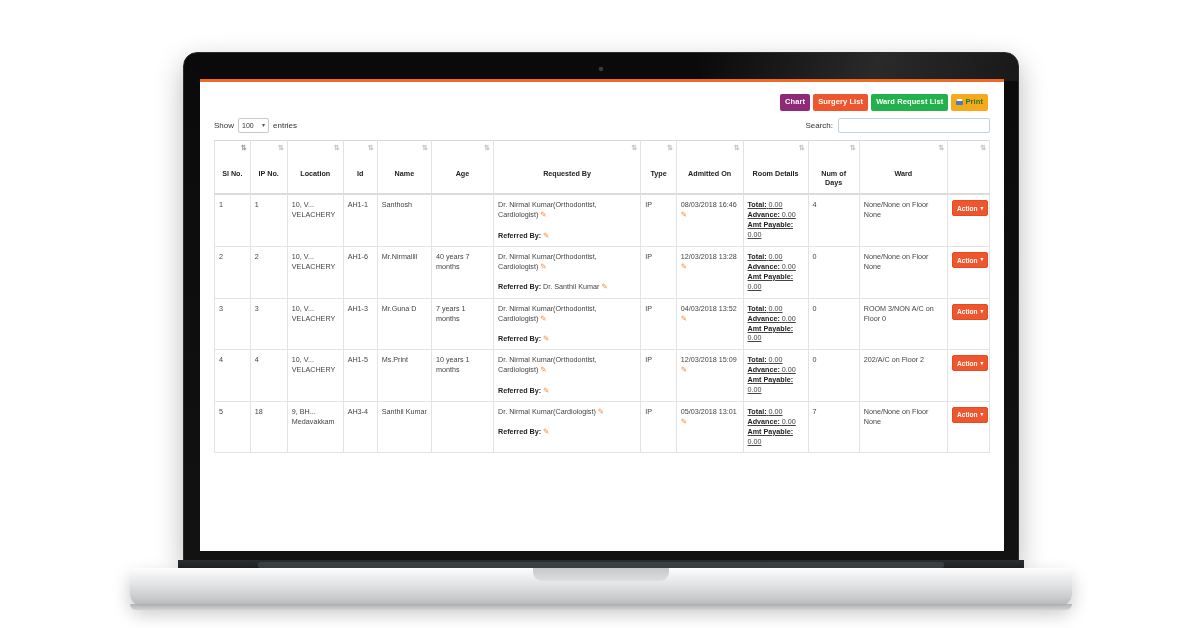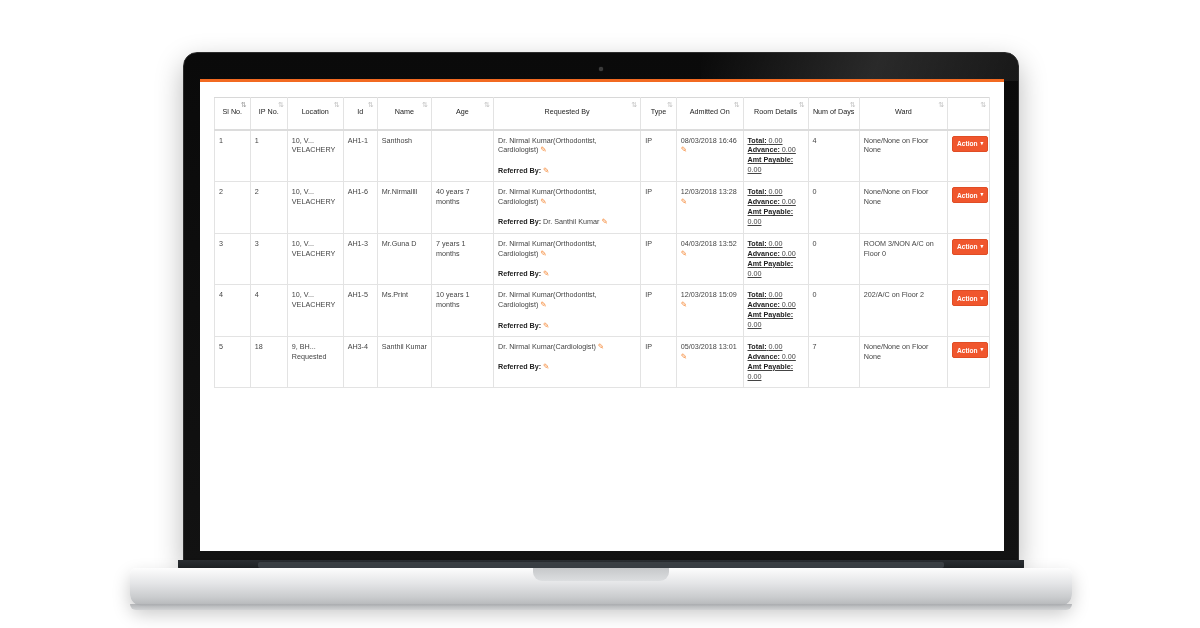--- a/index.html
+++ b/index.html
@@ -119,24 +119,24 @@
     border:1px solid #e3e3e3;
     vertical-align: top;
     padding:5px 4px;
     font-size:7.2px;
     line-height:1.38;
   }
   table.dt thead th {
     border-top:1px solid #d8d8d8;
     border-bottom:2px solid #dcdcdc;
     background:#fff;
-    color:#222; font-weight:400;
+    color:#222; font-weight:700;
     position:relative;
     height:32px;
-    padding-top:0;
+    padding-top:19px;
   }
   .th-inner { display:block; padding-top:9px; }
   .sort-ico {
     position:absolute; right:4px; top:3px;
     font-size:7px; color:#c2c2c2; line-height:1; letter-spacing:-1px;
   }
   .sort-ico.active { color:#9a9a9a; }
 
   table.dt tbody td { color:#444; }
   .bold { font-weight:700; color:#222; }
@@ -169,21 +169,45 @@
 
   <div class="laptop-lid">
     <div class="lid-sheen"></div>
     <div class="camera"></div>
 
     <div class="screen">
       <div class="screen-topbar"></div>
 
       <div class="app">
 
-
+        <div class="btnbar">
+          <span class="pill chart">Chart</span>
+          <span class="pill surgery">Surgery List</span>
+          <span class="pill ward">Ward Request List</span>
+          <span class="pill print">
+            <span class="printer-ico"></span>
+            <span class="print-txt">Print</span>
+          </span>
+        </div>
+
+        <div class="controls">
+          <div class="show-entries">
+            <span>Show</span>
+            <span class="len-select">
+              <span>100</span>
+              <span class="caret-dn">▾</span>
+            </span>
+            <span>entries</span>
+          </div>
+
+          <div class="search-wrap">
+            <span>Search:</span>
+            <input class="search-input" type="text" value="" placeholder="" style="">
+          </div>
+        </div>
 
         <table class="dt">
           <colgroup>
             <col style="width:4.6%">
               <col style="width:4.8%">
               <col style="width:7.2%">
             <col style="width:4.4%">
               <col style="width:7.0%">
               <col style="width:8.0%">
             <col style="width:19.0%">
@@ -335,21 +359,21 @@
                 <td><span>0</span></td>
                 <td><span>202/A/C on Floor 2</span></td>
                 <td><span class="action-btn">
                     <span>Action</span>
                     <span class="action-caret">▾</span>
                   </span></td>
               </tr>
               <tr>
                 <td><span>5</span></td>
                 <td><span>18</span></td>
-                <td><span>9, BH... Requested</span></td>
+                <td><span>9, BH... Medavakkam</span></td>
                 <td><span>AH3-4</span></td>
                 <td><span>Santhil Kumar</span></td>
                 <td><span></span></td>
                 <td><span>Dr. Nirmal Kumar(Cardiologist)</span> <span class="pencil">✎</span><div class="refblock"><span class="bold">Referred By:</span> <span></span> <span class="pencil">✎</span></div></td>
                 <td><span>IP</span></td>
                 <td><span>05/03/2018 13:01</span> <span class="pencil">✎</span></td>
                 <td>
                   <span class="bill-line"><span class="bold">Total:</span> <span>0.00</span></span>
                   <span class="bill-line"><span class="bold">Advance:</span> <span>0.00</span></span>
                   <span class="bill-line"><span class="bold">Amt Payable:</span> <span>0.00</span></span>

